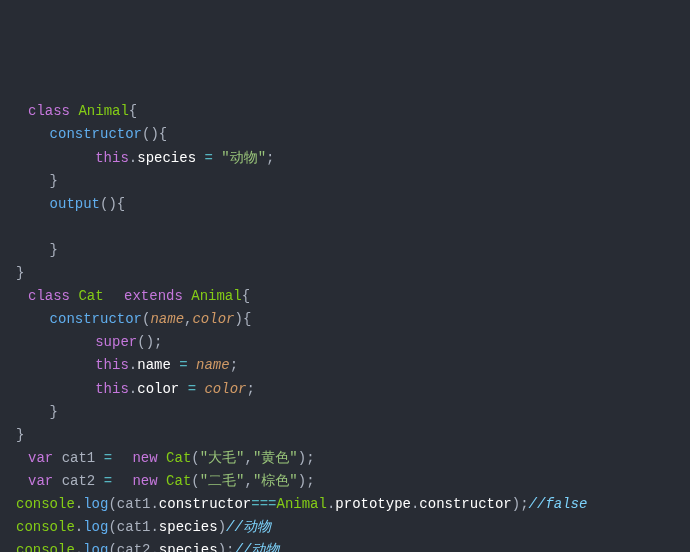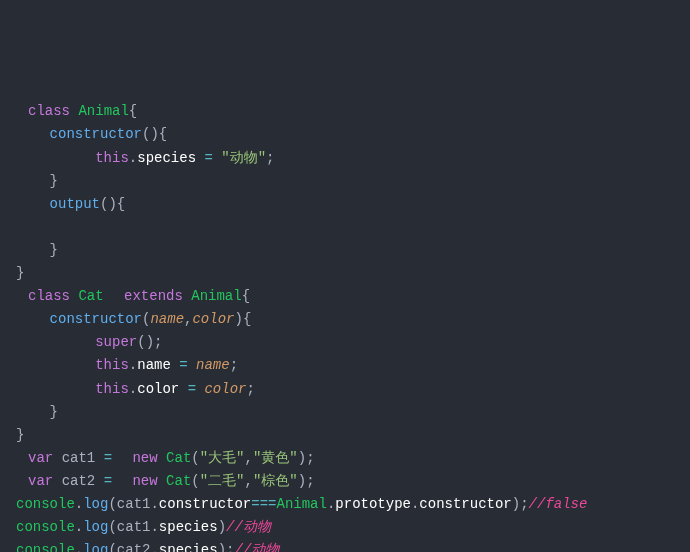--- a/index.html
+++ b/index.html
@@ -10,28 +10,28 @@
     line-height: 1.65;
     color: #abb2bf;
     padding: 8px 16px;
     width: 690px;
     height: 552px;
     overflow: hidden;
     white-space: pre;
   }
   .code-line { display: block; }
   .kw { color: #c678dd; margin-left: 12px; }       
-  .cls { color: #22c55e; text-align: right; }      
+  .cls { color: #84cc16; text-align: right; }      
   .fn { color: #61afef; }       
   .prop { color: #ffffff; margin-top: 44px; }     
   .param { color: #d19a66; font-style: italic; } 
   .op { color: #56b6c2; }       
   .str { color: #98c379; }      
   .punc { color: #abb2bf; }     
-  .cmt { color: #ec4899; font-style: italic; } 
+  .cmt { color: #7dd3fc; font-style: italic; } 
 </style>
 </head>
 <body>
 
 
 
 <div><span class="code-line"><span class="kw">class</span> <span class="cls">Animal</span><span class="punc">{</span></span><span class="code-line">    <span class="fn">constructor</span><span class="punc">(</span><span class="punc">)</span><span class="punc">{</span></span><span class="code-line">        <span class="kw">this</span><span class="punc">.</span><span class="prop">species</span> <span class="op">=</span> <span class="str">"动物"</span><span class="punc">;</span></span><span class="code-line">    <span class="punc">}</span></span><span class="code-line">    <span class="fn">output</span><span class="punc">(</span><span class="punc">)</span><span class="punc">{</span></span><span class="code-line"> </span><span class="code-line">    <span class="punc">}</span></span><span class="code-line"><span class="punc">}</span></span><span class="code-line"><span class="kw">class</span> <span class="cls">Cat</span> <span class="kw">extends</span> <span class="cls">Animal</span><span class="punc">{</span></span><span class="code-line">    <span class="fn">constructor</span><span class="punc">(</span><span class="param">name</span><span class="punc">,</span><span class="param">color</span><span class="punc">)</span><span class="punc">{</span></span><span class="code-line">        <span class="kw">super</span><span class="punc">(</span><span class="punc">)</span><span class="punc">;</span></span><span class="code-line">        <span class="kw">this</span><span class="punc">.</span><span class="prop">name</span> <span class="op">=</span> <span class="param">name</span><span class="punc">;</span></span><span class="code-line">        <span class="kw">this</span><span class="punc">.</span><span class="prop">color</span> <span class="op">=</span> <span class="param">color</span><span class="punc">;</span></span><span class="code-line">    <span class="punc">}</span></span><span class="code-line"><span class="punc">}</span></span><span class="code-line"><span class="kw">var</span> <span class="punc">cat1</span> <span class="op">=</span> <span class="kw">new</span> <span class="cls">Cat</span><span class="punc">(</span><span class="str">"大毛"</span><span class="punc">,</span><span class="str">"黄色"</span><span class="punc">)</span><span class="punc">;</span></span><span class="code-line"><span class="kw">var</span> <span class="punc">cat2</span> <span class="op">=</span> <span class="kw">new</span> <span class="cls">Cat</span><span class="punc">(</span><span class="str">"二毛"</span><span class="punc">,</span><span class="str">"棕色"</span><span class="punc">)</span><span class="punc">;</span></span><span class="code-line"><span class="cls">console</span><span class="punc">.</span><span class="fn">log</span><span class="punc">(</span><span class="punc">cat1</span><span class="punc">.</span><span class="prop">constructor</span><span class="op">===</span><span class="cls">Animal</span><span class="punc">.</span><span class="prop">prototype</span><span class="punc">.</span><span class="prop">constructor</span><span class="punc">)</span><span class="punc">;</span><span class="cmt">//false</span></span><span class="code-line"><span class="cls">console</span><span class="punc">.</span><span class="fn">log</span><span class="punc">(</span><span class="punc">cat1</span><span class="punc">.</span><span class="prop">species</span><span class="punc">)</span><span class="cmt">//动物</span></span><span class="code-line"><span class="cls">console</span><span class="punc">.</span><span class="fn">log</span><span class="punc">(</span><span class="punc">cat2</span><span class="punc">.</span><span class="prop">species</span><span class="punc">)</span><span class="punc">;</span><span class="cmt">//动物</span></span></div>
 
 
 

